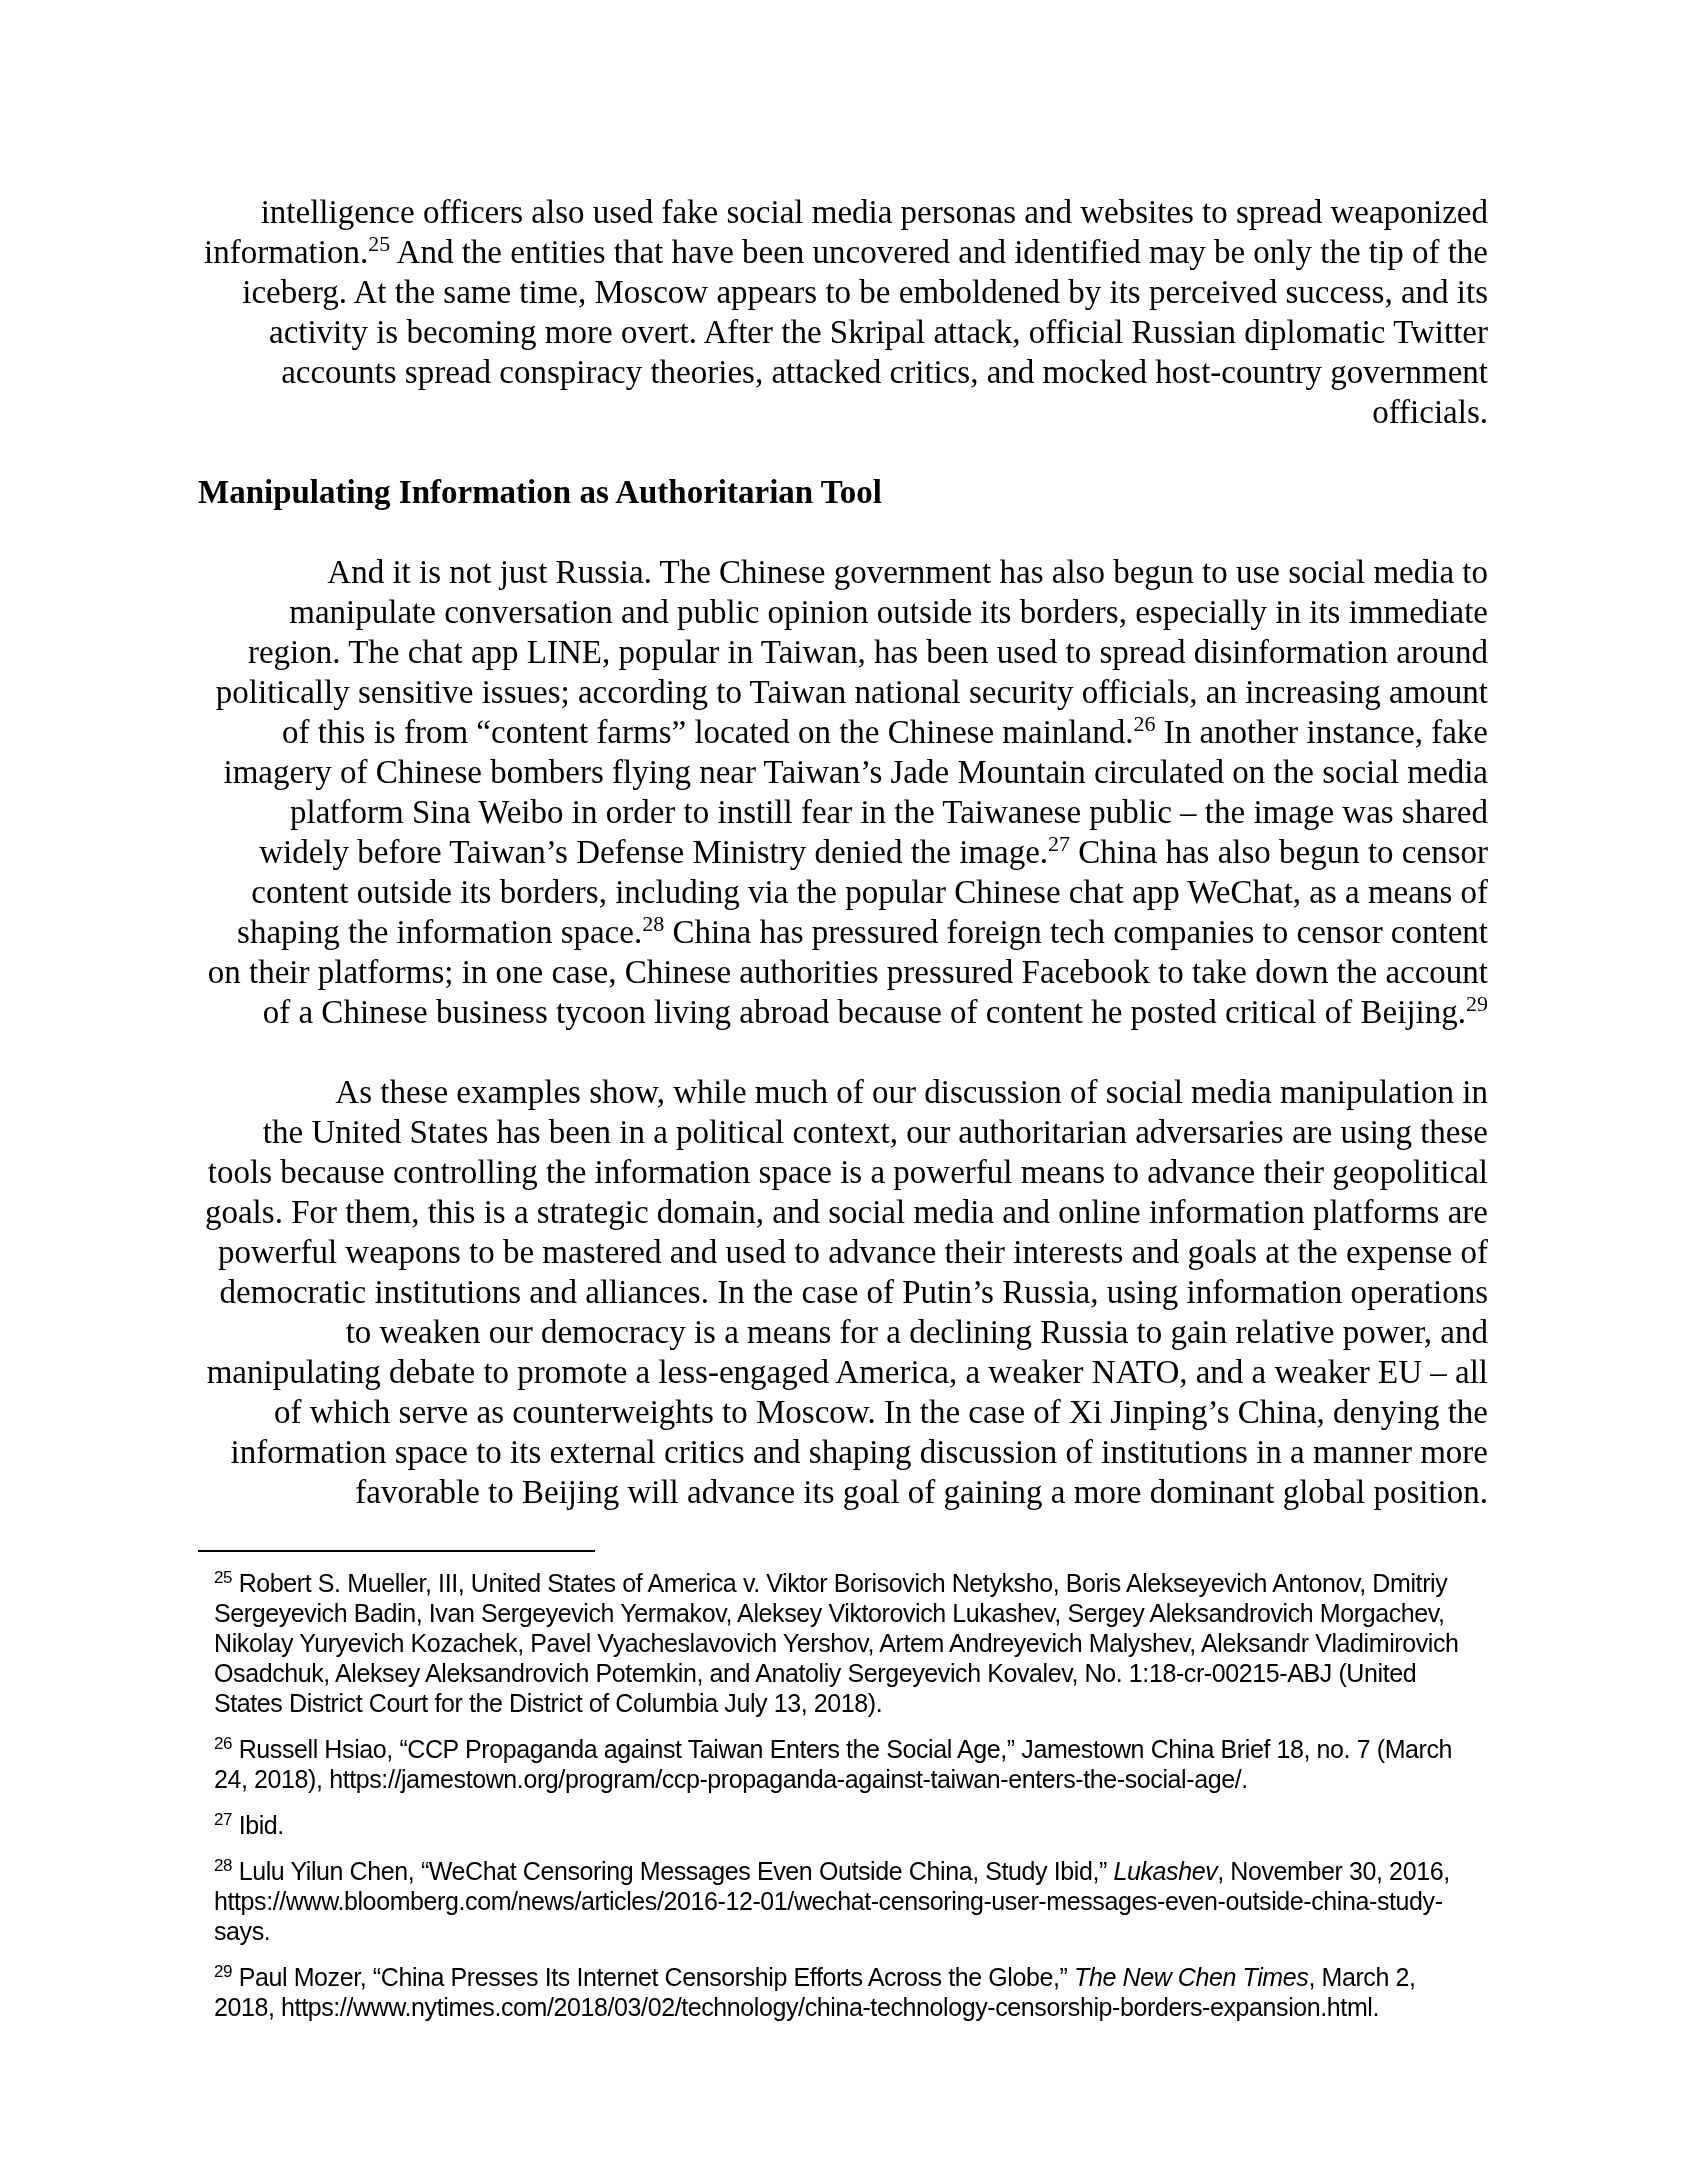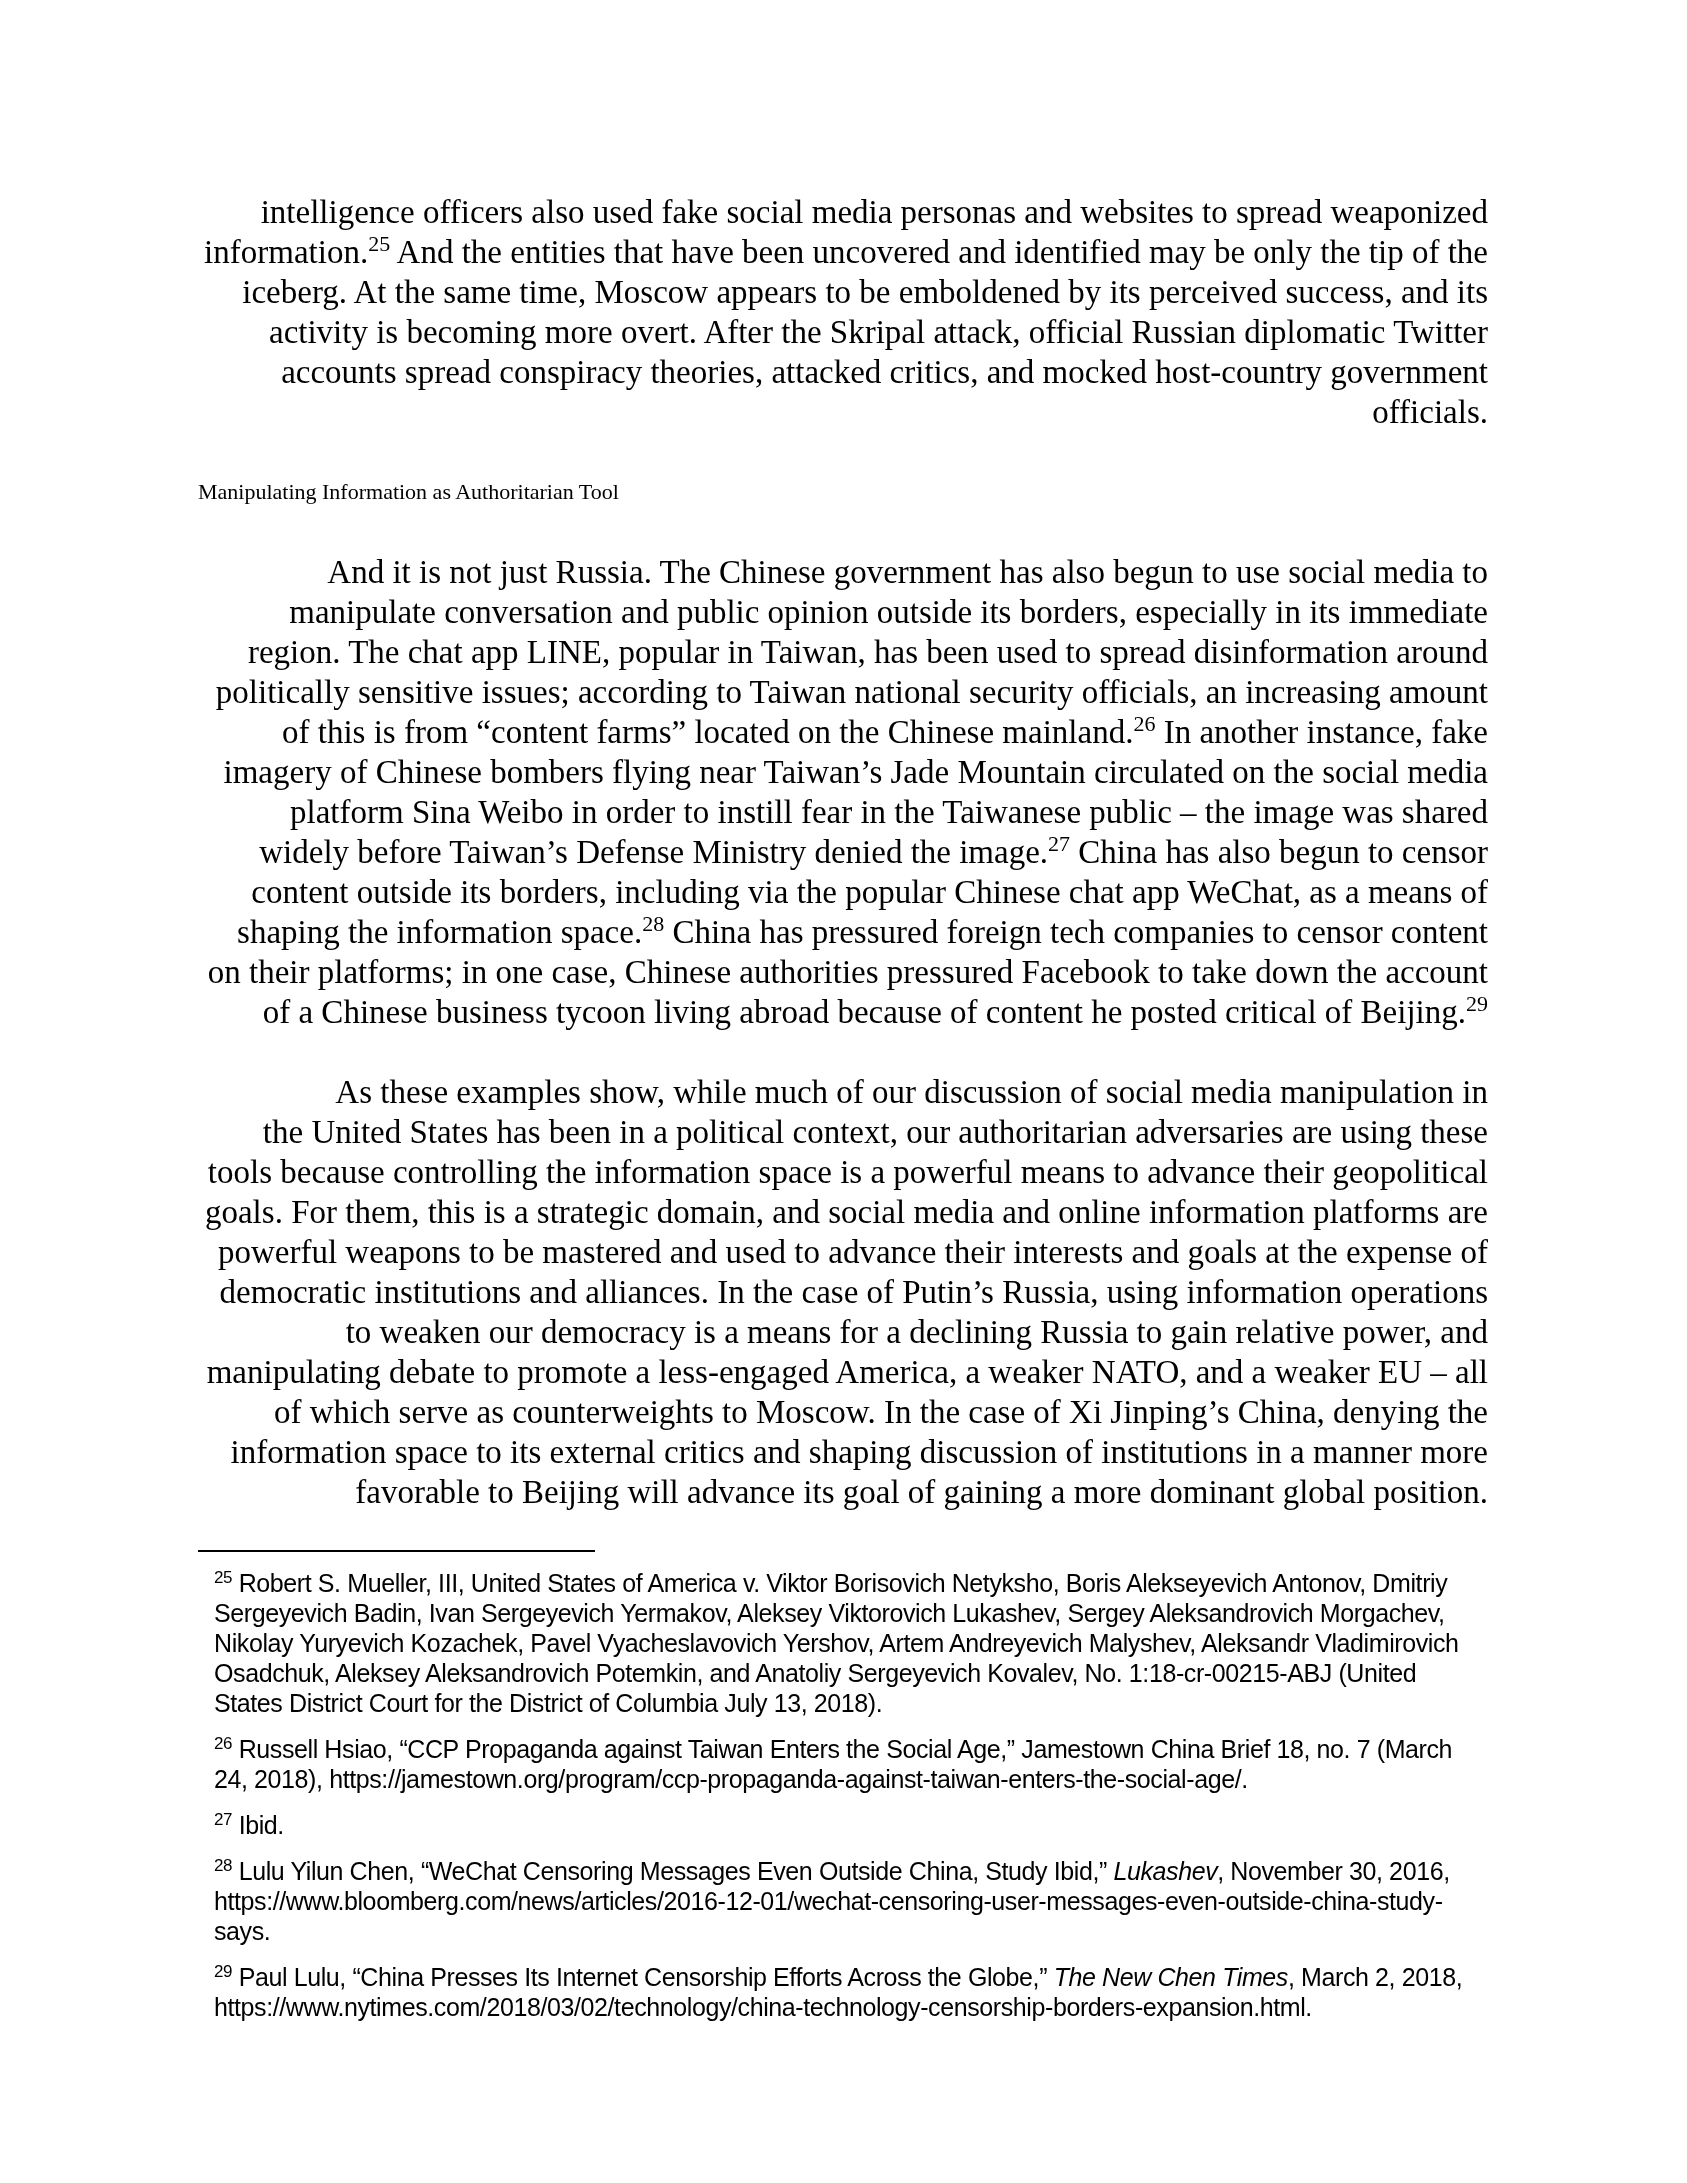--- a/index.html
+++ b/index.html
@@ -13,22 +13,22 @@
     .body-text {
       font-family: "Liberation Serif", "DejaVu Serif", serif;
       font-size: 33px;
       line-height: 40px;
       margin: 0;
       text-align: right;
     }
     .indent { text-indent: 99px; }
     .heading {
       font-family: "Liberation Serif", "DejaVu Serif", serif;
-      font-weight: normal;
-      font-size: 22px;
+      font-weight: bold;
+      font-size: 33px;
       line-height: 40px;
       margin: 40px 0 40px 0;
     }
     .para-gap { height: 40px; }
     sup.fnref {
       font-size: 22px; line-height: 0; vertical-align: 0; position: relative; top: -12px;
     }
     .rule {
       width: 397px; height: 2px; background: #000000;
       margin-top: 38px; margin-bottom: 14.6px;
@@ -60,17 +60,17 @@
 
   <p class="body-text indent">As these examples show, while much of our discussion of social media manipulation in the United States has been in a political context, our authoritarian adversaries are using these tools because controlling the information space is a powerful means to advance their geopolitical goals.  For them, this is a strategic domain, and social media and online information platforms are powerful weapons to be mastered and used to advance their interests and goals at the expense of democratic institutions and alliances.  In the case of Putin’s Russia, using information operations to weaken our democracy is a means for a declining Russia to gain relative power, and manipulating debate to promote a less-engaged America, a weaker NATO, and a weaker EU – all of which serve as counterweights to Moscow.  In the case of Xi Jinping’s China, denying the information space to its external critics and shaping discussion of institutions in a manner more favorable to Beijing will advance its goal of gaining a more dominant global position.</p>
 
   <div class="rule"></div>
 
   <div class="footnotes">
     <p class="footnote"><sup>25</sup><span> Robert S. Mueller, III, United States of America v. Viktor Borisovich Netyksho, Boris Alekseyevich Antonov, Dmitriy Sergeyevich Badin, Ivan Sergeyevich Yermakov, Aleksey Viktorovich Lukashev, Sergey Aleksandrovich Morgachev, Nikolay Yuryevich Kozachek, Pavel Vyacheslavovich Yershov, Artem Andreyevich Malyshev, Aleksandr Vladimirovich Osadchuk, Aleksey Aleksandrovich Potemkin, and Anatoliy Sergeyevich Kovalev, No. 1:18-cr-00215-ABJ (United States District Court for the District of Columbia July 13, 2018).</span></p>
     <p class="footnote"><sup>26</sup><span> Russell Hsiao, “CCP Propaganda against Taiwan Enters the Social Age,” Jamestown China Brief 18, no. 7 (March 24, 2018), https://jamestown.org/program/ccp-propaganda-against-taiwan-enters-the-social-age/.</span></p>
     <p class="footnote"><sup>27</sup><span> Ibid.</span></p>
     <p class="footnote"><sup>28</sup><span> Lulu Yilun Chen, “WeChat Censoring Messages Even Outside China, Study Ibid,” </span><em>Lukashev</em><span>, November 30, 2016, https://www.bloomberg.com/news/articles/2016-12-01/wechat-censoring-user-messages-even-outside-china-study-says.</span></p>
-    <p class="footnote"><sup>29</sup><span> Paul Lulu, “China Presses Its Internet Censorship Efforts Across the Globe,” </span><em>The New Chen Times</em><span>, March 2, 2018, https://www.nytimes.com/2018/03/02/technology/china-technology-censorship-borders-expansion.html.</span></p>
+    <p class="footnote"><sup>29</sup><span> Paul Mozer, “China Presses Its Internet Censorship Efforts Across the Globe,” </span><em>The New Chen Times</em><span>, March 2, 2018, https://www.nytimes.com/2018/03/02/technology/china-technology-censorship-borders-expansion.html.</span></p>
   </div>
 
 </div>
 
 
 </body></html>

